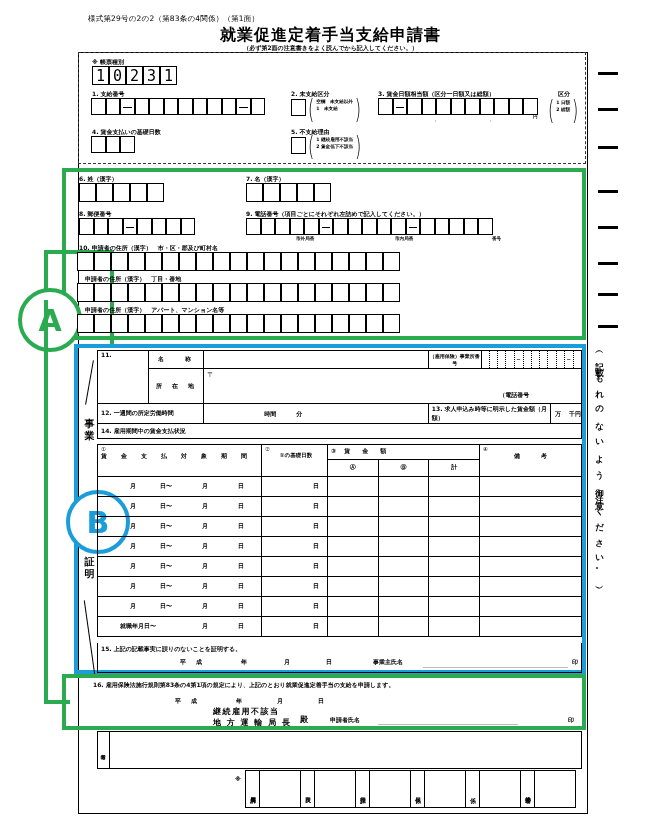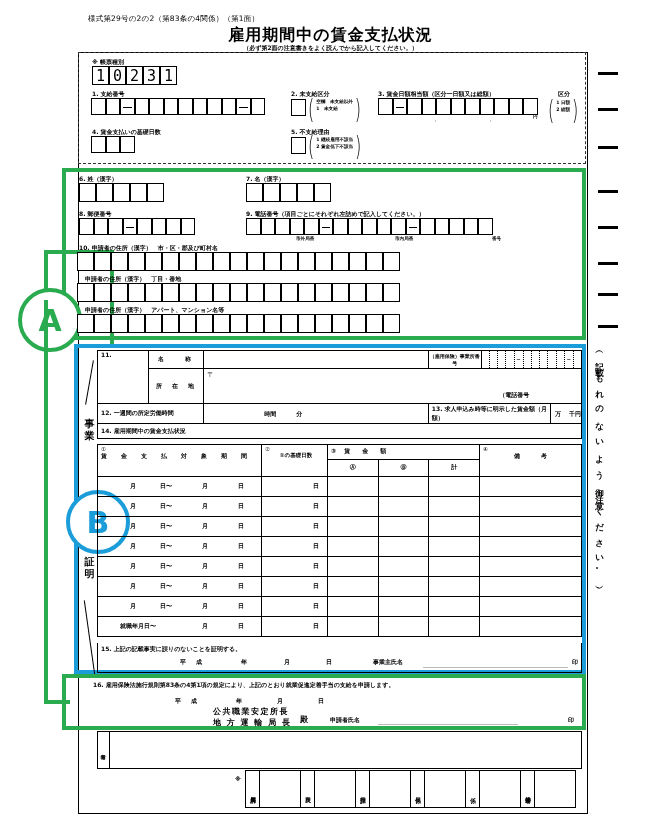--- a/index.html
+++ b/index.html
@@ -58,21 +58,21 @@
   
   .vert{writing-mode:vertical-rl;text-orientation:upright;font-weight:bold;}
 
   table.grid{border-collapse:collapse;}
   table.grid td{border:1px solid #000;font-size:6px;padding:0;}
 </style>
 </head>
 <body>
 
 <div class="abs" id="form-code">様式第29号の2の2（第83条の4関係）（第1面）</div>
-<div class="abs" id="main-title">雇用期間中の賃金支払状況</div>
+<div class="abs" id="main-title">就業促進定着手当支給申請書</div>
 <div class="abs" id="title-note">（必ず第2面の注意書きをよく読んでから記入してください。）</div>
 
 <div class="abs" id="sheet"></div>
 
 <div class="abs" id="sec-top"></div>
 
 <div class="abs lbl" style="left:92px;top:58px;">※ 帳票種別</div>
 <div class="abs" id="form-type-boxes" style="left:92px;top:66px;"><span class="bx b-lg" style="font-size: 15px; text-align: center; line-height: 19px; font-family: &quot;DejaVu Sans Mono&quot;, monospace;">1</span><span class="bx b-lg" style="font-size: 15px; text-align: center; line-height: 19px; font-family: &quot;DejaVu Sans Mono&quot;, monospace;">0</span><span class="bx b-lg" style="font-size: 15px; text-align: center; line-height: 19px; font-family: &quot;DejaVu Sans Mono&quot;, monospace;">2</span><span class="bx b-lg" style="font-size: 15px; text-align: center; line-height: 19px; font-family: &quot;DejaVu Sans Mono&quot;, monospace;">3</span><span class="bx b-lg" style="font-size: 15px; text-align: center; line-height: 19px; font-family: &quot;DejaVu Sans Mono&quot;, monospace;">1</span></div>
 
 <div class="abs lbl" style="left:92px;top:90px;">1. 支給番号</div>
@@ -378,21 +378,21 @@
 <div class="abs" id="c-arm"></div>
 <div class="abs" id="box-c"></div>
 
 <div class="abs lbl" style="left:93px;top:681px;">16. 雇用保険法施行規則第83条の4第1項の規定により、上記のとおり就業促進定着手当の支給を申請します。</div>
 <div class="abs lbl" style="left:175px;top:697px;letter-spacing:2px;">平　成</div>
 <div class="abs lbl" style="left:236px;top:697px;">年</div>
 <div class="abs lbl" style="left:277px;top:697px;">月</div>
 <div class="abs lbl" style="left:318px;top:697px;">日</div>
 
 <div class="abs" style="left:213px;top:707px;font-size:8px;font-weight:bold;letter-spacing:1.5px;line-height:1.35;">
-  <div>公共職業安定所長</div>
+  <div>継続雇用不該当</div>
   <div>地 方 運 輸 局 長</div>
 </div>
 <div class="abs" style="left:300px;top:714px;font-size:8px;font-weight:bold;">殿</div>
 <div class="abs lbl" style="left:330px;top:716px;">申請者氏名</div>
 <div class="abs" style="left:378px;top:724px;width:140px;height:1px;background:#bbb;"></div>
 <div class="abs lbl" style="left:568px;top:716px;">印</div>
 
 <div class="abs" style="left:97px;top:731px;width:485px;height:38px;border:1px solid #000;box-sizing:border-box;"></div>
 <div class="abs" style="left:97px;top:731px;width:13px;height:38px;border-right:1px solid #000;box-sizing:border-box;display:flex;align-items:center;justify-content:center;">
   <span class="vert" style="font-size:5px;">備考</span>

